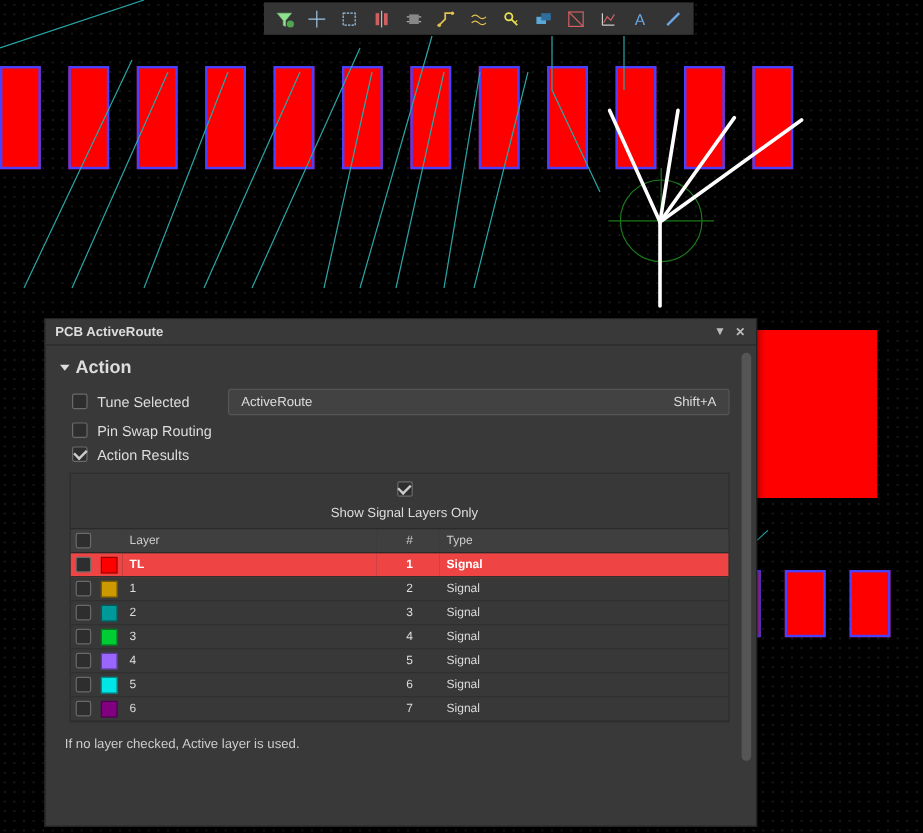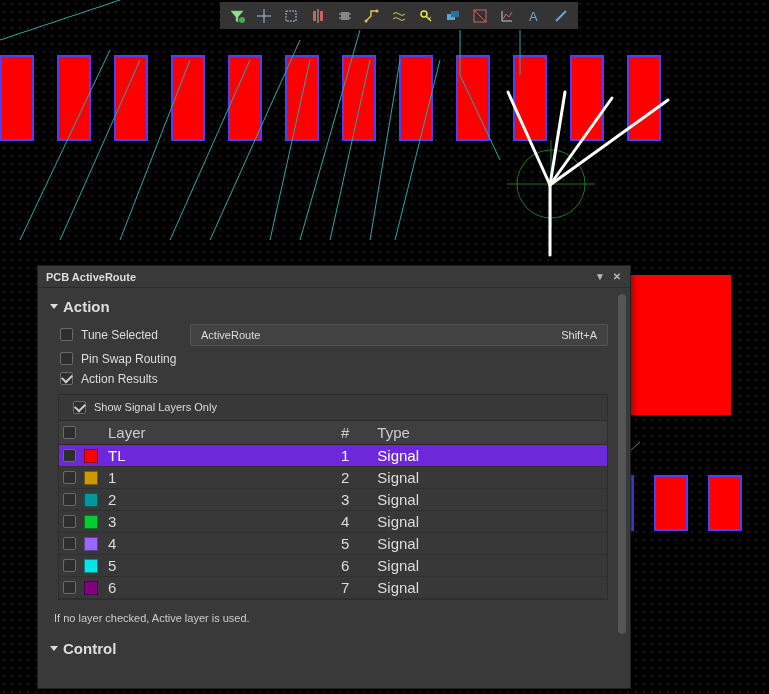--- a/index.html
+++ b/index.html
@@ -209,43 +209,44 @@
     box-shadow: 0 0 0 1px #2d6f9e inset;
   }
 
   .layers-section { padding: 0 4px 4px 4px; }
   .layers-inner {
     background:#383838;
     border:1px solid #2d2d2d;
     margin: 0 0 6px 8px;
   }
   .layers-check {
-    display:flex;gap:8px;
+    display:flex;align-items:center;gap:8px;
     padding:6px 6px 6px 14px;
     font-size:11px;
-  }
-  .layer-table { width:100%; border-collapse:collapse; font-size:15px;}
+    flex-direction:column;
+  }
+  .layer-table { width:100%; border-collapse:collapse; font-size:10px;}
   .layer-table th {
     text-align:left;
     font-weight:500;
     color:#ccc;
     background:#3f3f3f;
     border-top:1px solid #2a2a2a;
     border-bottom:1px solid #2a2a2a;
     padding:3px 6px;
     height:20px;
   }
   .layer-table th.num { text-align:right; width:36px; }
   .layer-table td {
     padding:2px 6px;
     height:20px;
     border-bottom:1px solid #303030;
   }
   .layer-table td.num { text-align:right; }
-  .layer-table tr.sel td { background:#6d28d9; color:#fff; }
+  .layer-table tr.sel td { background:#ef4444; color:#fff;font-weight:bold; }
   .swatch-cell { width:18px; padding:2px 4px !important; }
   .chk-cell { width:18px; padding:2px 4px !important; }
   .swatch { width:14px;height:14px;border:1px solid rgba(0,0,0,0.4);}
   .footnote { font-size:11px;color:#ccc;padding:6px 4px 2px 4px; }
 </style>
 </head>
 <body>
 
 <div class="canvas-bg"></div>
 
@@ -531,18 +532,14 @@
                 <td class="num">7</td>
                 <td></td>
                 <td>Signal</td>
               </tr>
             </tbody>
         </table>
       </div>
       <div class="footnote">If no layer checked, Active layer is used.</div>
     </div>
 
-    <div class="section-header">
-      <span class="tri"></span>
-      <span>Control</span>
-    </div>
   </div>
 </div>
 
 </body></html>

